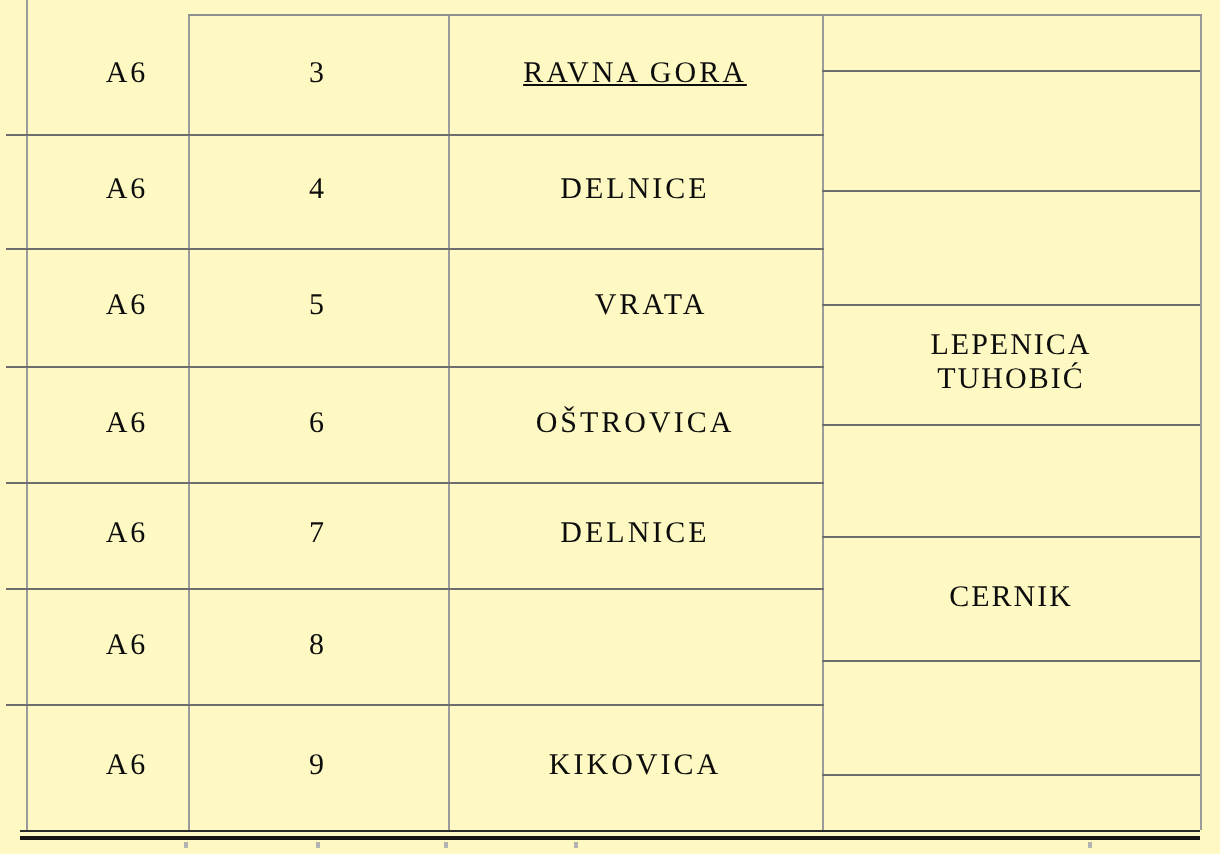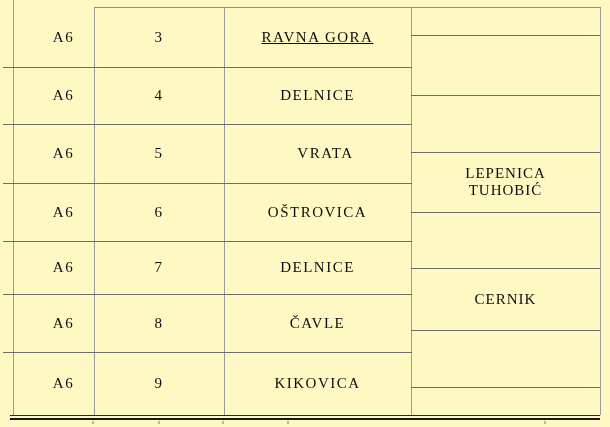--- a/index.html
+++ b/index.html
@@ -83,21 +83,20 @@
   <div class="cell hw-cell" style="left:13px; top:183px; width:81px; height:58px;">A6</div>
   <div class="cell" style="left:94px; top:183px; width:130px; height:58px;">6</div>
   <div class="cell" style="left:224px; top:183px; width:187px; height:58px;">OŠTROVICA</div>
 
   <div class="cell hw-cell" style="left:13px; top:241px; width:81px; height:53px;">A6</div>
   <div class="cell" style="left:94px; top:241px; width:130px; height:53px;">7</div>
   <div class="cell" style="left:224px; top:241px; width:187px; height:53px;">DELNICE</div>
 
   <div class="cell hw-cell" style="left:13px; top:294px; width:81px; height:58px;">A6</div>
   <div class="cell" style="left:94px; top:294px; width:130px; height:58px;">8</div>
-  <div class="cell" style="left:224px; top:294px; width:187px; height:58px;">ČAVLE</div>
 
   <div class="cell hw-cell" style="left:13px; top:352px; width:81px; height:63px;">A6</div>
   <div class="cell" style="left:94px; top:352px; width:130px; height:63px;">9</div>
   <div class="cell" style="left:224px; top:352px; width:187px; height:63px;">KIKOVICA</div>
 
   <div class="cell tunnel-cell" style="left:411px; top:7px;   width:189px; height:28px;"></div>
   <div class="cell tunnel-cell" style="left:411px; top:35px;  width:189px; height:60px;"></div>
   <div class="cell tunnel-cell" style="left:411px; top:95px;  width:189px; height:57px;"></div>
   <div class="cell tunnel-cell" style="left:411px; top:152px; width:189px; height:60px;">LEPENICA
 TUHOBIĆ</div>

